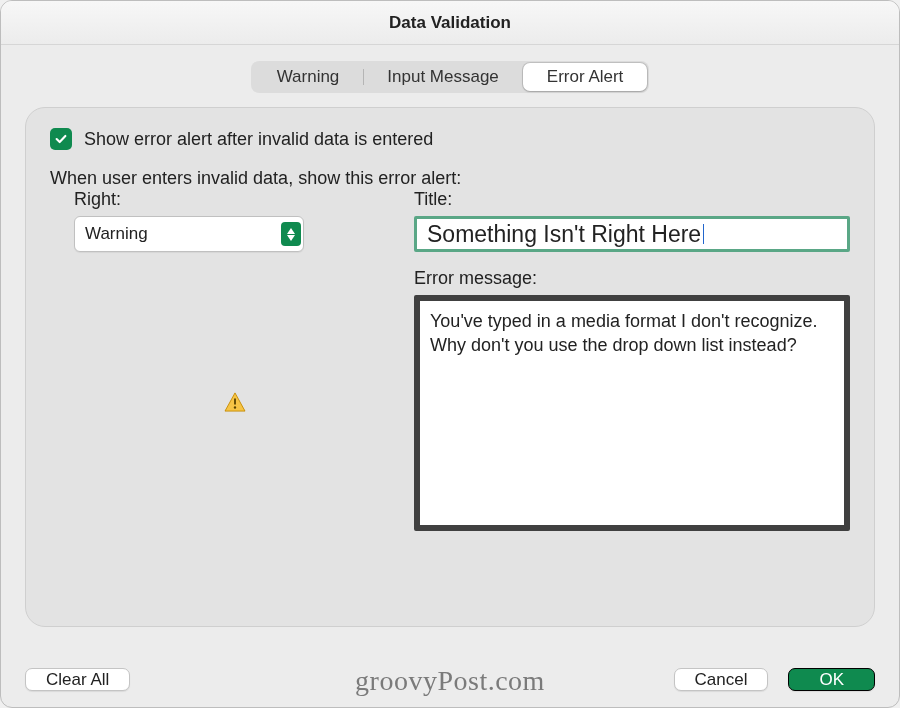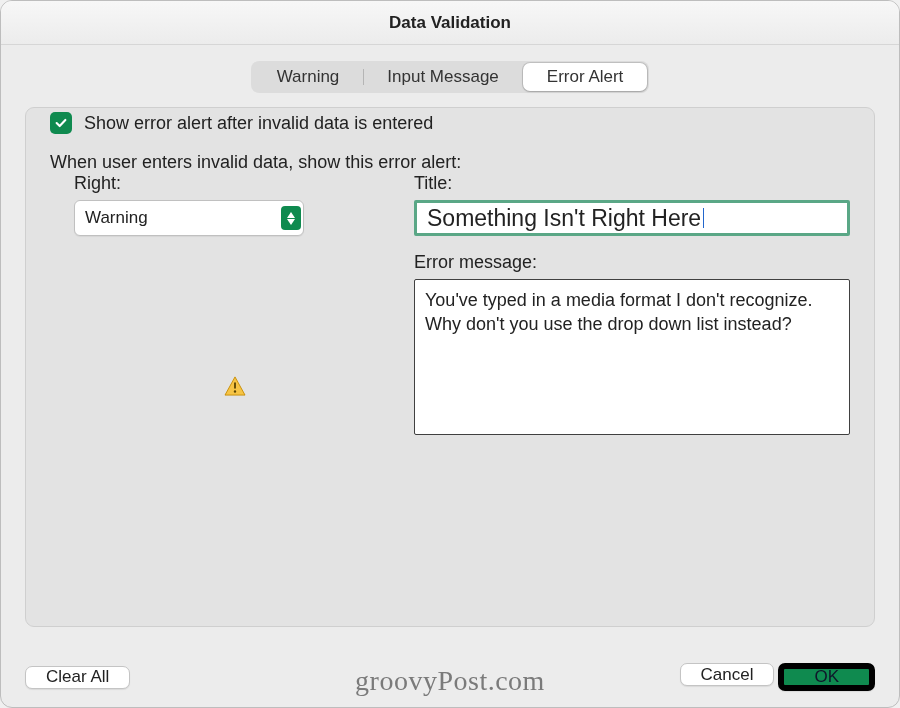--- a/index.html
+++ b/index.html
@@ -63,22 +63,22 @@
     background:#b5b5b5;
   }
   .tab.active {
     background: #fff;
     box-shadow: 0 0 0 1px rgba(0,0,0,0.12), 0 1px 2px rgba(0,0,0,0.15);
   }
   .tab.active::before { display:none; }
   .panel {
     background: #e3e3e3;
     border: 1px solid #cfcfcf;
-    border-radius: 9px;
-    padding: 4px 24px 24px 24px;
+    border-radius: 20px;
+    padding: 20px 24px 24px 24px;
     min-height: 520px;
   }
   .checkbox-row {
     display: flex;
     align-items: center;
     gap: 12px;
     margin-bottom: 18px;
   }
   .checkbox {
     width: 22px;
@@ -154,23 +154,23 @@
     background: #2266cc;
     margin-left: 2px;
   }
   .msg-label {
     font-size: 18px;
     margin-top: 16px;
     margin-bottom: 6px;
   }
   .msg-box {
     background: #fff;
-    border: 1px solid #404040;
+    border: 6px solid #404040;
     border-radius: 2px;
-    height: 156px;
+    height: 236px;
     padding: 8px 10px;
     font-size: 18px;
     line-height: 1.35;
     overflow: hidden;
   }
   .warn-icon {
     margin-top: 140px;
     margin-left: 150px;
   }
   .warn-icon svg { width: 22px; height: 20px; }
@@ -190,37 +190,37 @@
     display: inline-flex;
     align-items: center;
     justify-content: center;
     cursor: default;
     border: 1px solid #c4c4c4;
     background: #fff;
     box-shadow: 0 1px 1px rgba(0,0,0,0.08);
   }
   .btn-primary {
     background: #0f8a4f;
-    color: #0f172a;
-    border: 6px solid #000000;
+    color: #ffffff;
+    border: 1px solid #000000;
     padding: 8px 30px;
   }
   .footer-spacer { flex: 1; }
   .watermark {
     position: absolute;
     left: 0; right: 0;
     bottom: 10px;
     text-align: center;
     font-family: Georgia, "Times New Roman", serif;
     font-size: 28px;
     color: #7a7a7a;
     pointer-events: none;
     letter-spacing: 0.5px;
   }
-  .footer-right { display:flex; gap:4px; }
+  .footer-right { display:flex; gap:20px; }
 </style>
 </head>
 <body>
 
 <div class="window">
   <div class="titlebar">Data Validation</div>
 
   <div class="content">
 
     <div class="tabs">

